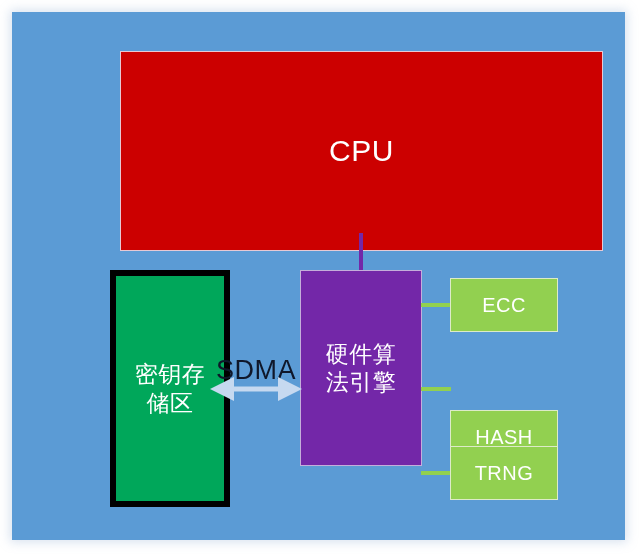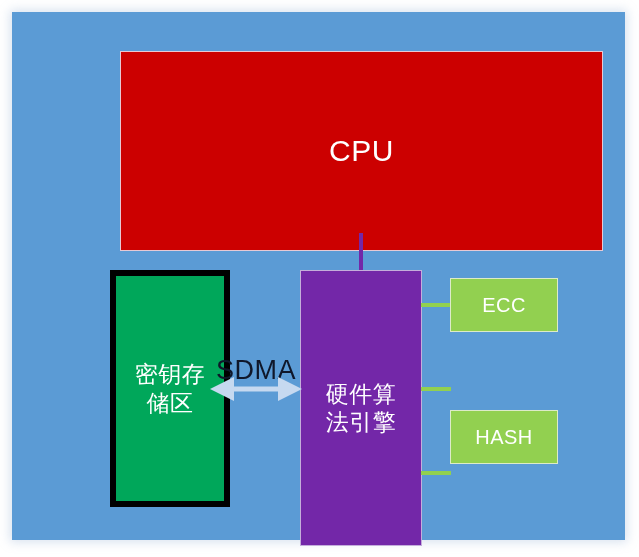--- a/index.html
+++ b/index.html
@@ -56,21 +56,21 @@
     height: 237px;
     background: #00A75A;
     border: 6px solid #000000;
     font-size: 23px;
     margin-left: 20px;
   }
   .node-engine {
     left: 288px;
     top: 258px;
     width: 122px;
-    height: 276px;
+    height: 196px;
     background: #7327A8;
     border: 1px solid #C4AEDB;
     font-size: 23px;
   }
   .node-leaf {
     left: 438px;
     width: 108px;
     height: 54px;
     background: #92D050;
     border: 1px solid #DDEBC8;
@@ -146,15 +146,16 @@
       <rect x="22" y="12.5" width="48" height="5" fill="#C6D9F0"></rect>
       <polygon points="92,15 68,3 68,27" fill="#C6D9F0"></polygon>
     </svg>
 
     <div class="conn-horiz conn-ecc"></div>
     <div class="conn-horiz conn-hash"></div>
     <div class="conn-horiz conn-trng"></div>
 
     <div class="node node-leaf leaf-ecc">ECC</div>
     <div class="node node-leaf leaf-hash">HASH</div>
+    <div class="node node-leaf leaf-trng">TRNG</div>
 
   </div>
 </div>
 
 </body></html>

